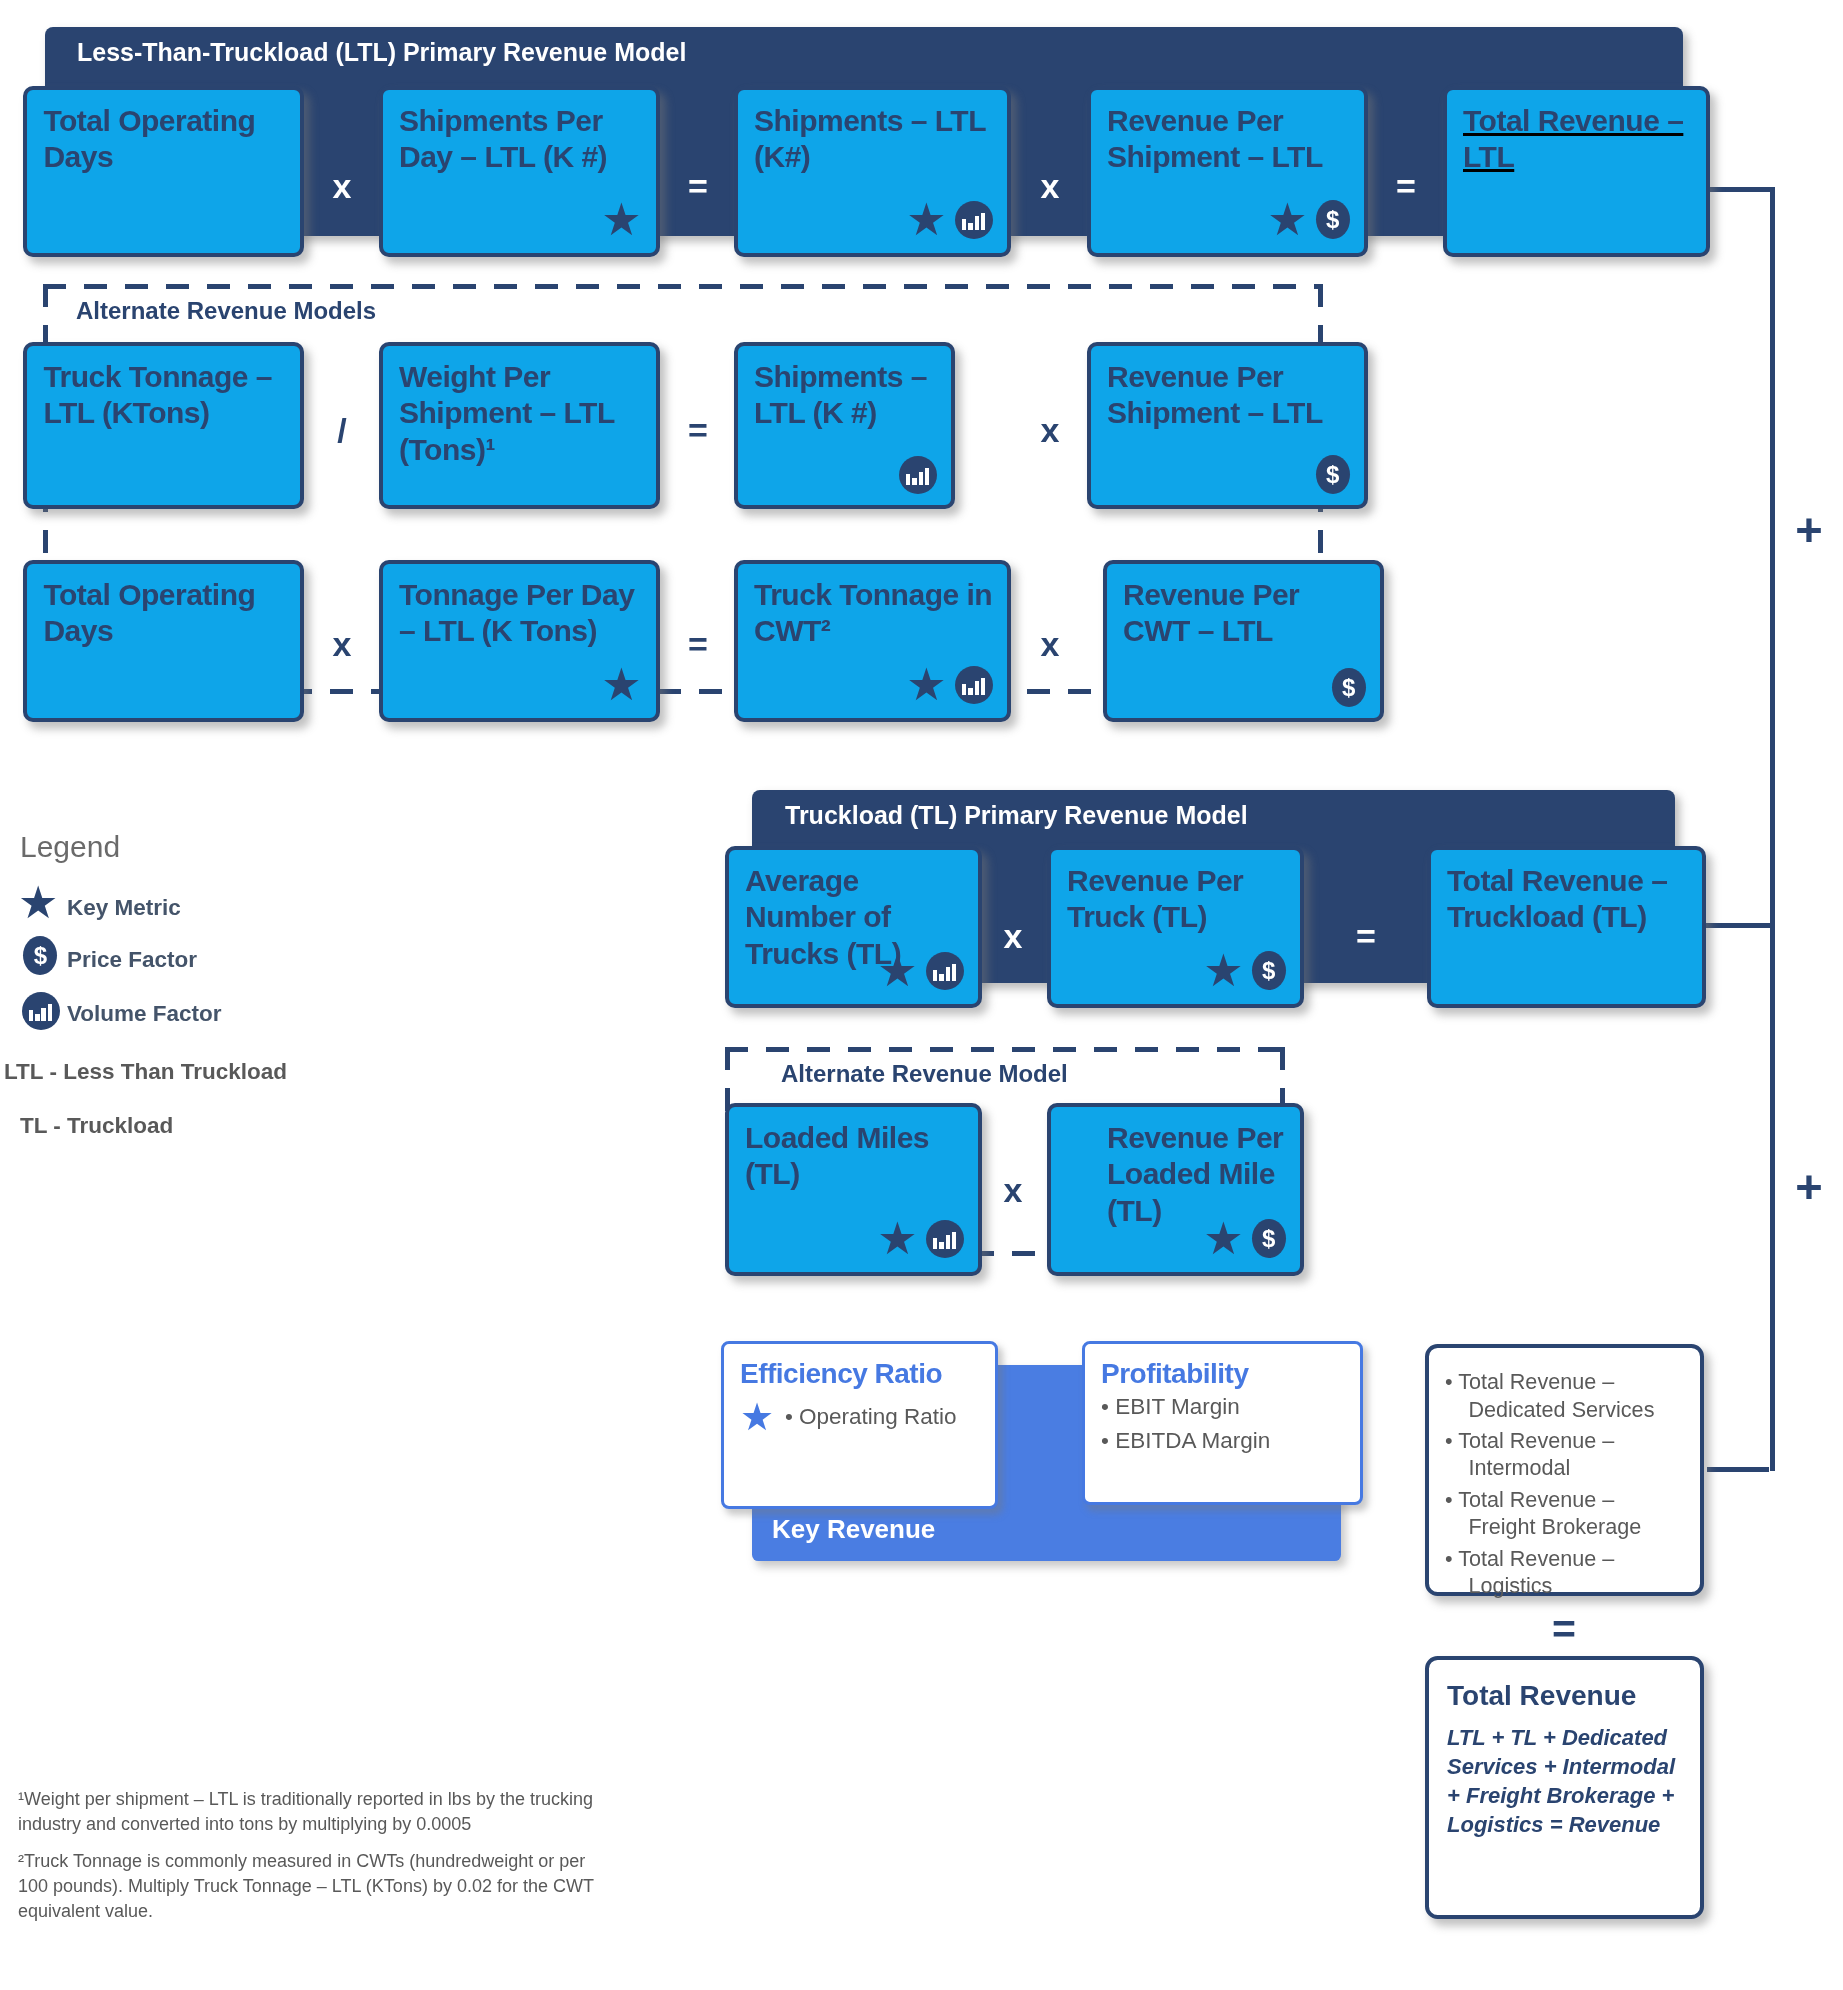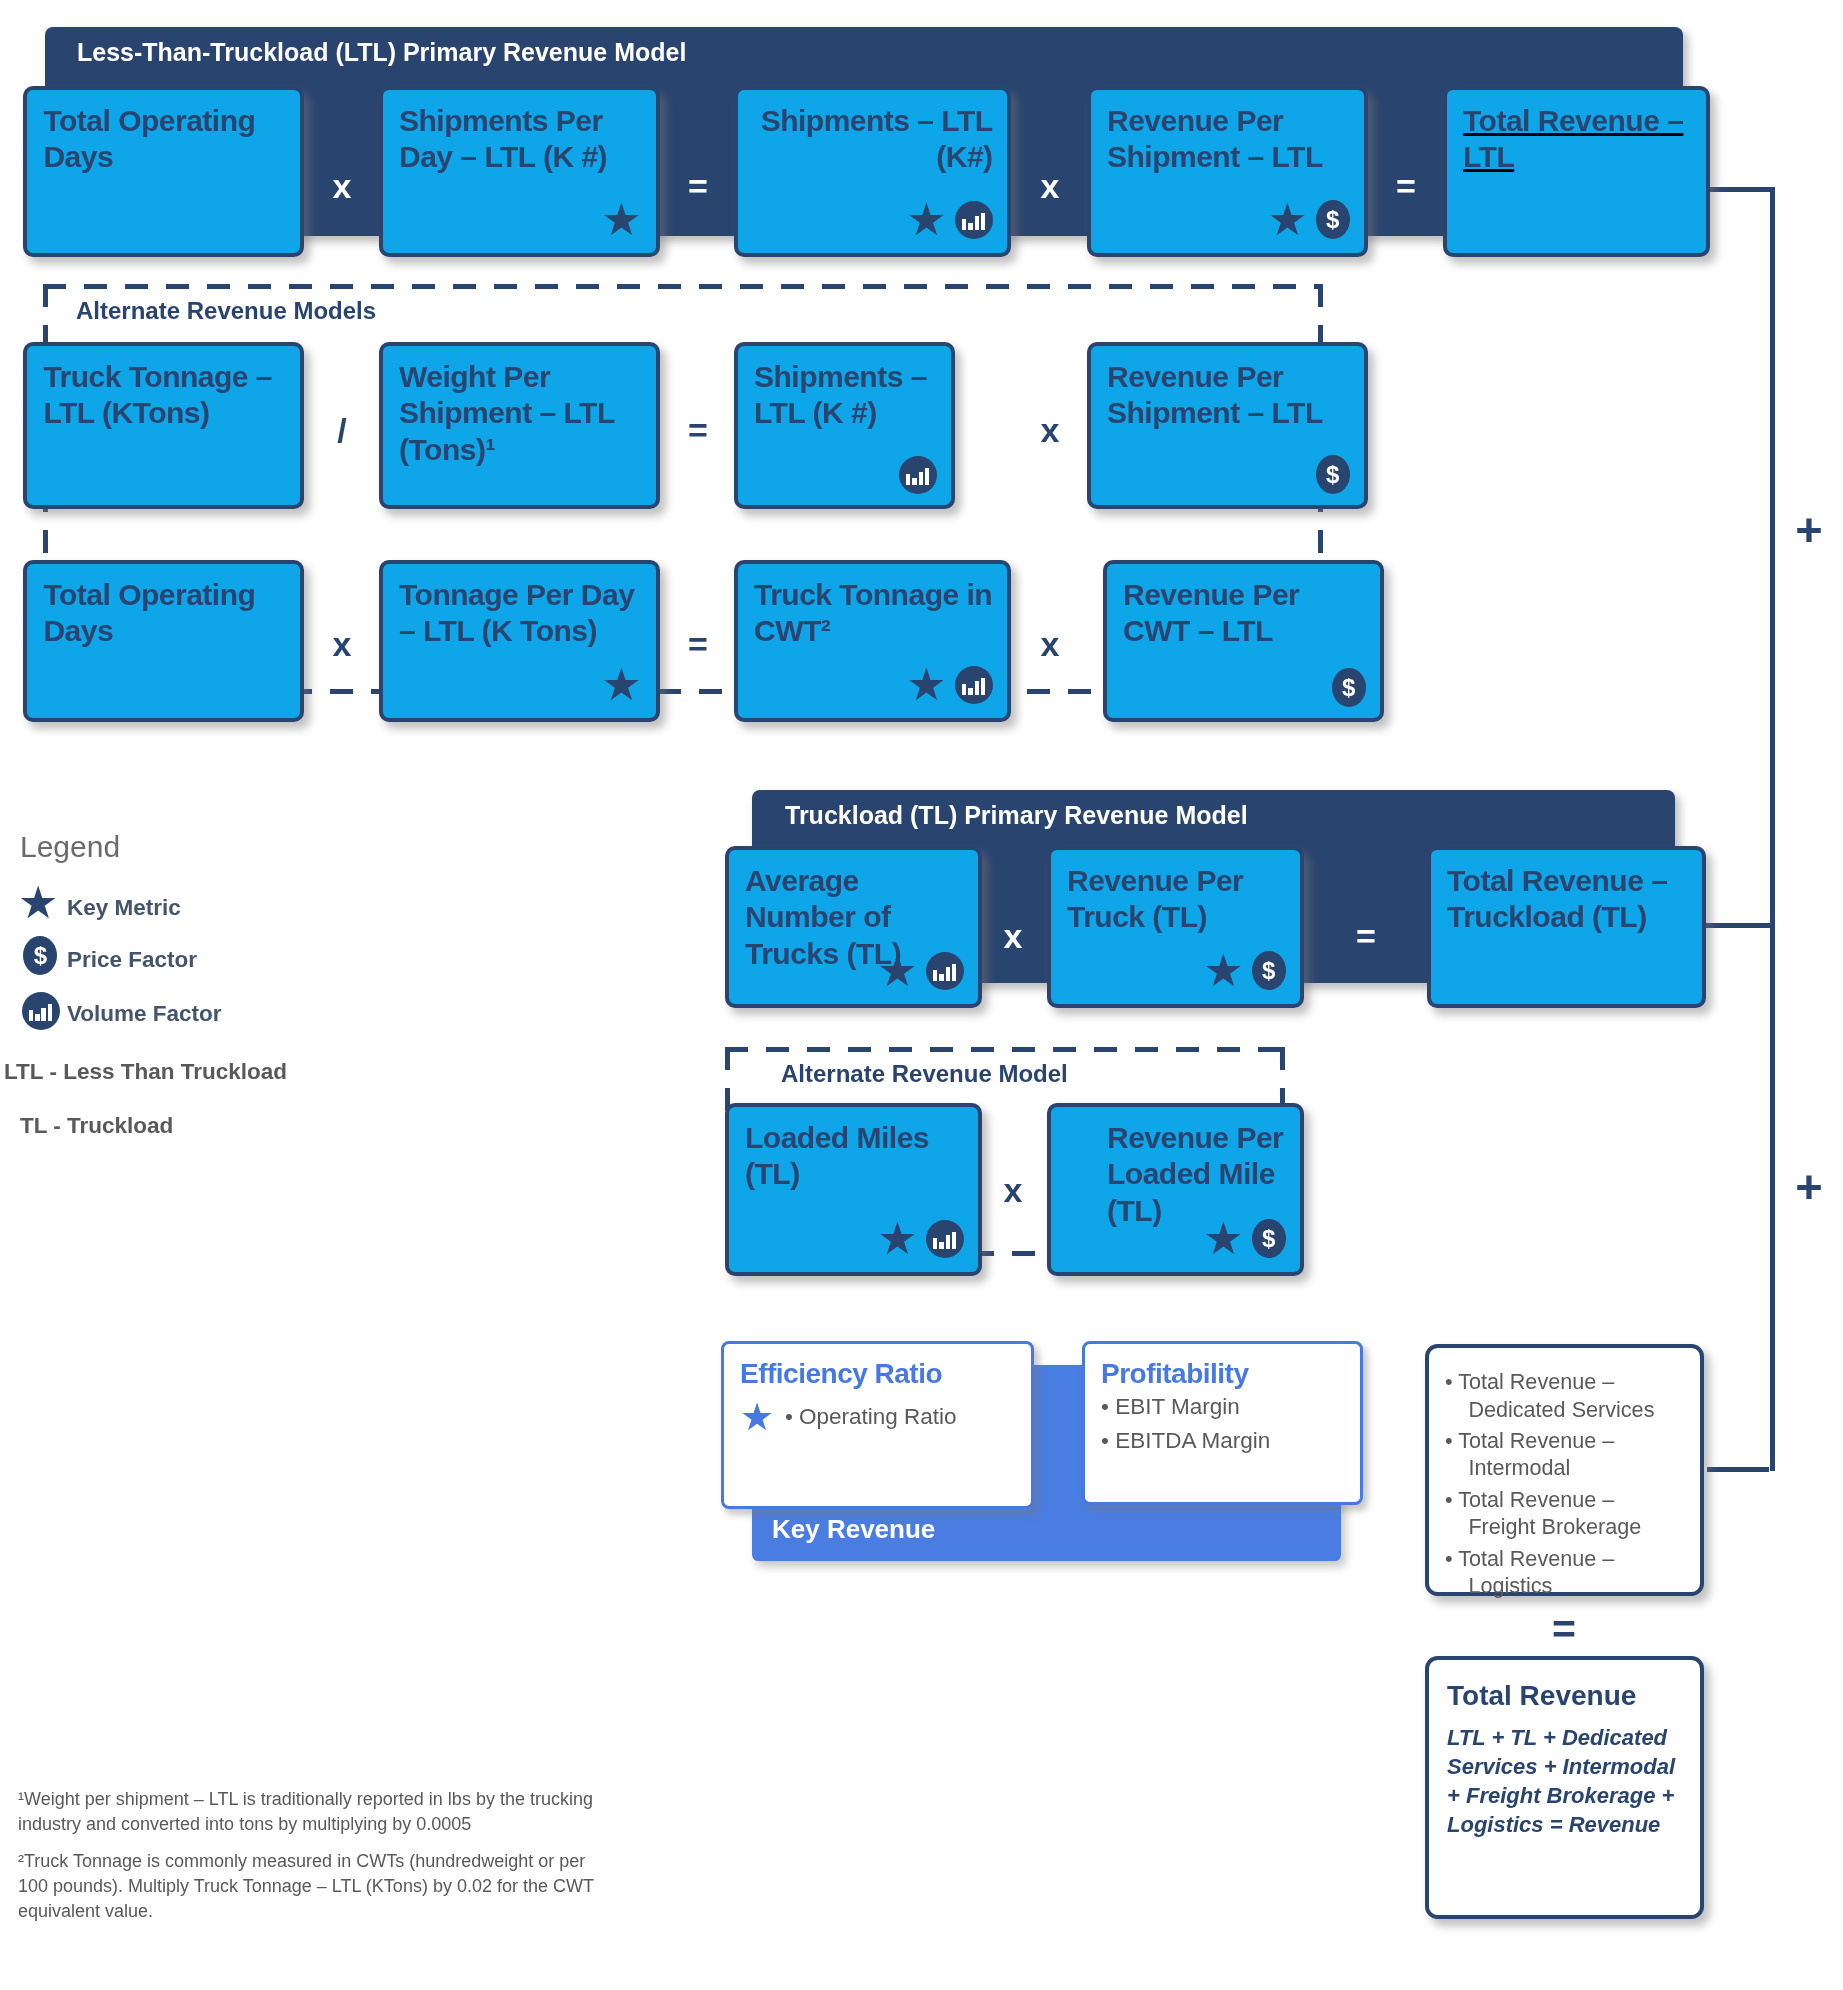--- a/index.html
+++ b/index.html
@@ -86,21 +86,21 @@
     <span class="lbl">Total Operating Days</span>
   </div>
   <span class="op white" style="left:342px;top:186px;">x</span>
   <div class="mbox" style="left:379px;top:86px;width:281px;height:171px;">
     <span class="lbl">Shipments Per Day – LTL (K #)</span>
     <span class="icons">
         <span class="star">★</span>
       </span>
   </div>
   <span class="op white" style="left:698px;top:186px;">=</span>
-  <div class="mbox" style="left:734px;top:86px;width:277px;height:171px;text-align:right;">
+  <div class="mbox" style="left:734px;top:86px;width:277px;height:171px;">
     <span class="lbl">Shipments – LTL (K#)</span>
     <span class="icons">
         <span class="star">★</span>
         <span class="vol">
           <i></i>
           <i></i>
           <i></i>
           <i></i>
         </span>
       </span>
@@ -247,21 +247,21 @@
   <div class="mbox" style="left:1047px;top:1103px;width:257px;height:173px;padding-left:40px;">
     <span class="lbl">Revenue Per Loaded Mile (TL)</span>
     <span class="icons">
         <span class="star">★</span>
         <span class="coin">$</span>
       </span>
   </div>
 
   <div class="kr-slab"></div>
   <div class="kr-label">Key Revenue</div>
-  <div class="kr-box" style="left:721px;top:1341px;width:313px;height:168px;">
+  <div class="kr-box" style="left:721px;top:1341px;width:277px;height:168px;">
     <div class="kr-title">Efficiency Ratio</div>
     <div class="eff-row">
       <span class="kr-star">★</span>
       <span class="kr-item">• Operating Ratio</span>
     </div>
   </div>
   <div class="kr-box" style="left:1082px;top:1341px;width:281px;height:164px;">
     <div class="kr-title">Profitability</div>
     <div class="kr-item">• EBIT Margin</div>
     <div class="kr-item">• EBITDA Margin</div>

